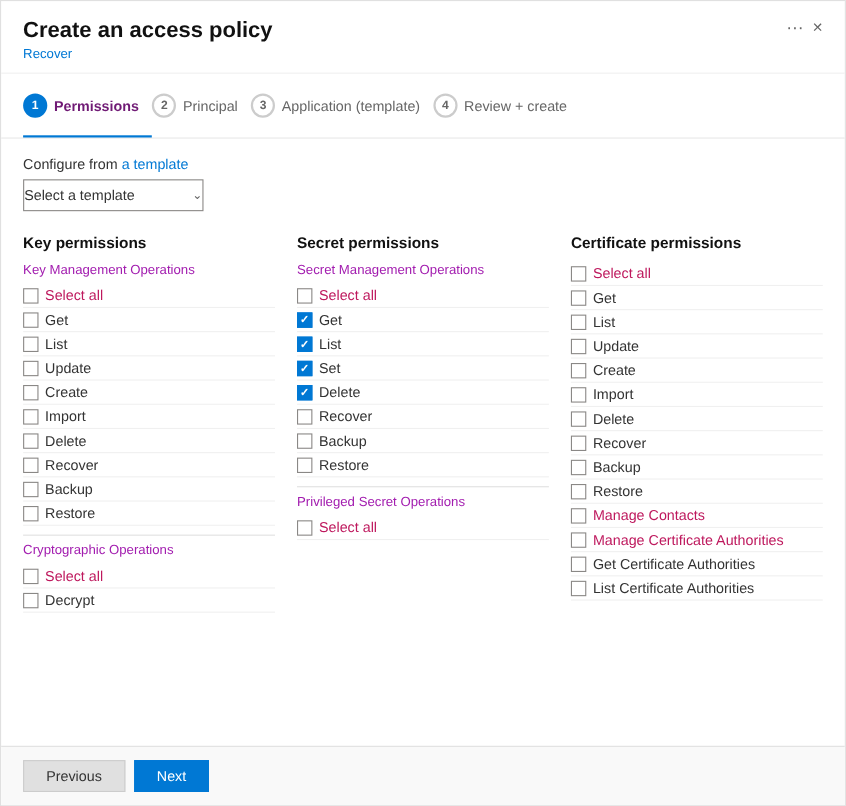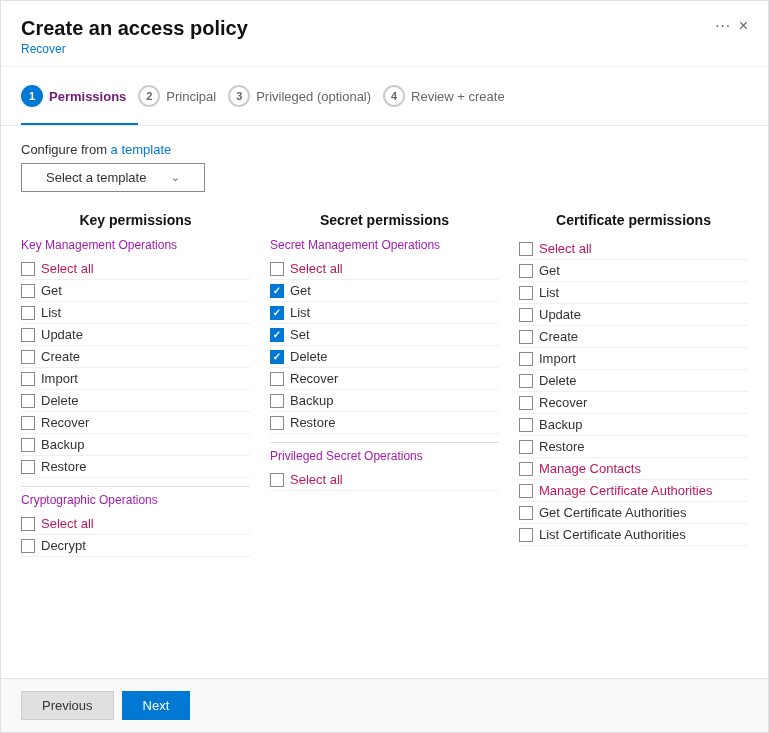--- a/index.html
+++ b/index.html
@@ -123,22 +123,22 @@
 
     .template-label a {
       color: #0078d4;
       text-decoration: none;
     }
 
     .template-dropdown {
       display: flex;
       align-items: center;
       border: 1px solid #8a8886;
-      padding: 6px 24px;
-      width: 184px;
+      padding: 6px 0;
+      width: 164px;
       cursor: pointer;
       background: #fff;
       font-size: 13px;
       color: #333;
       justify-content: space-between;
       margin-bottom: 20px;
     }
 
     .permissions-grid {
       display: grid;
@@ -146,21 +146,20 @@
       gap: 0 20px;
     }
 
     .perm-column {}
 
     .perm-section-title {
       font-size: 14px;
       font-weight: 700;
       color: #111;
       margin-bottom: 10px;
-      text-align: center;
     }
 
     .perm-group-title {
       font-size: 12px;
       color: #a21caf;
       margin-bottom: 6px;
       margin-top: 4px;
     }
 
     .perm-item {
@@ -262,21 +261,21 @@
     <div class="step active">
       <div class="step-circle">1</div>
       <span class="step-label">Permissions</span>
     </div>
     <div class="step">
       <div class="step-circle">2</div>
       <span class="step-label">Principal</span>
     </div>
     <div class="step">
       <div class="step-circle">3</div>
-      <span class="step-label">Privileged (optional)</span>
+      <span class="step-label">Application (template)</span>
     </div>
     <div class="step">
       <div class="step-circle">4</div>
       <span class="step-label">Review + create</span>
     </div>
   </div>
 
   <div class="content">
 
     <div class="template-label">

